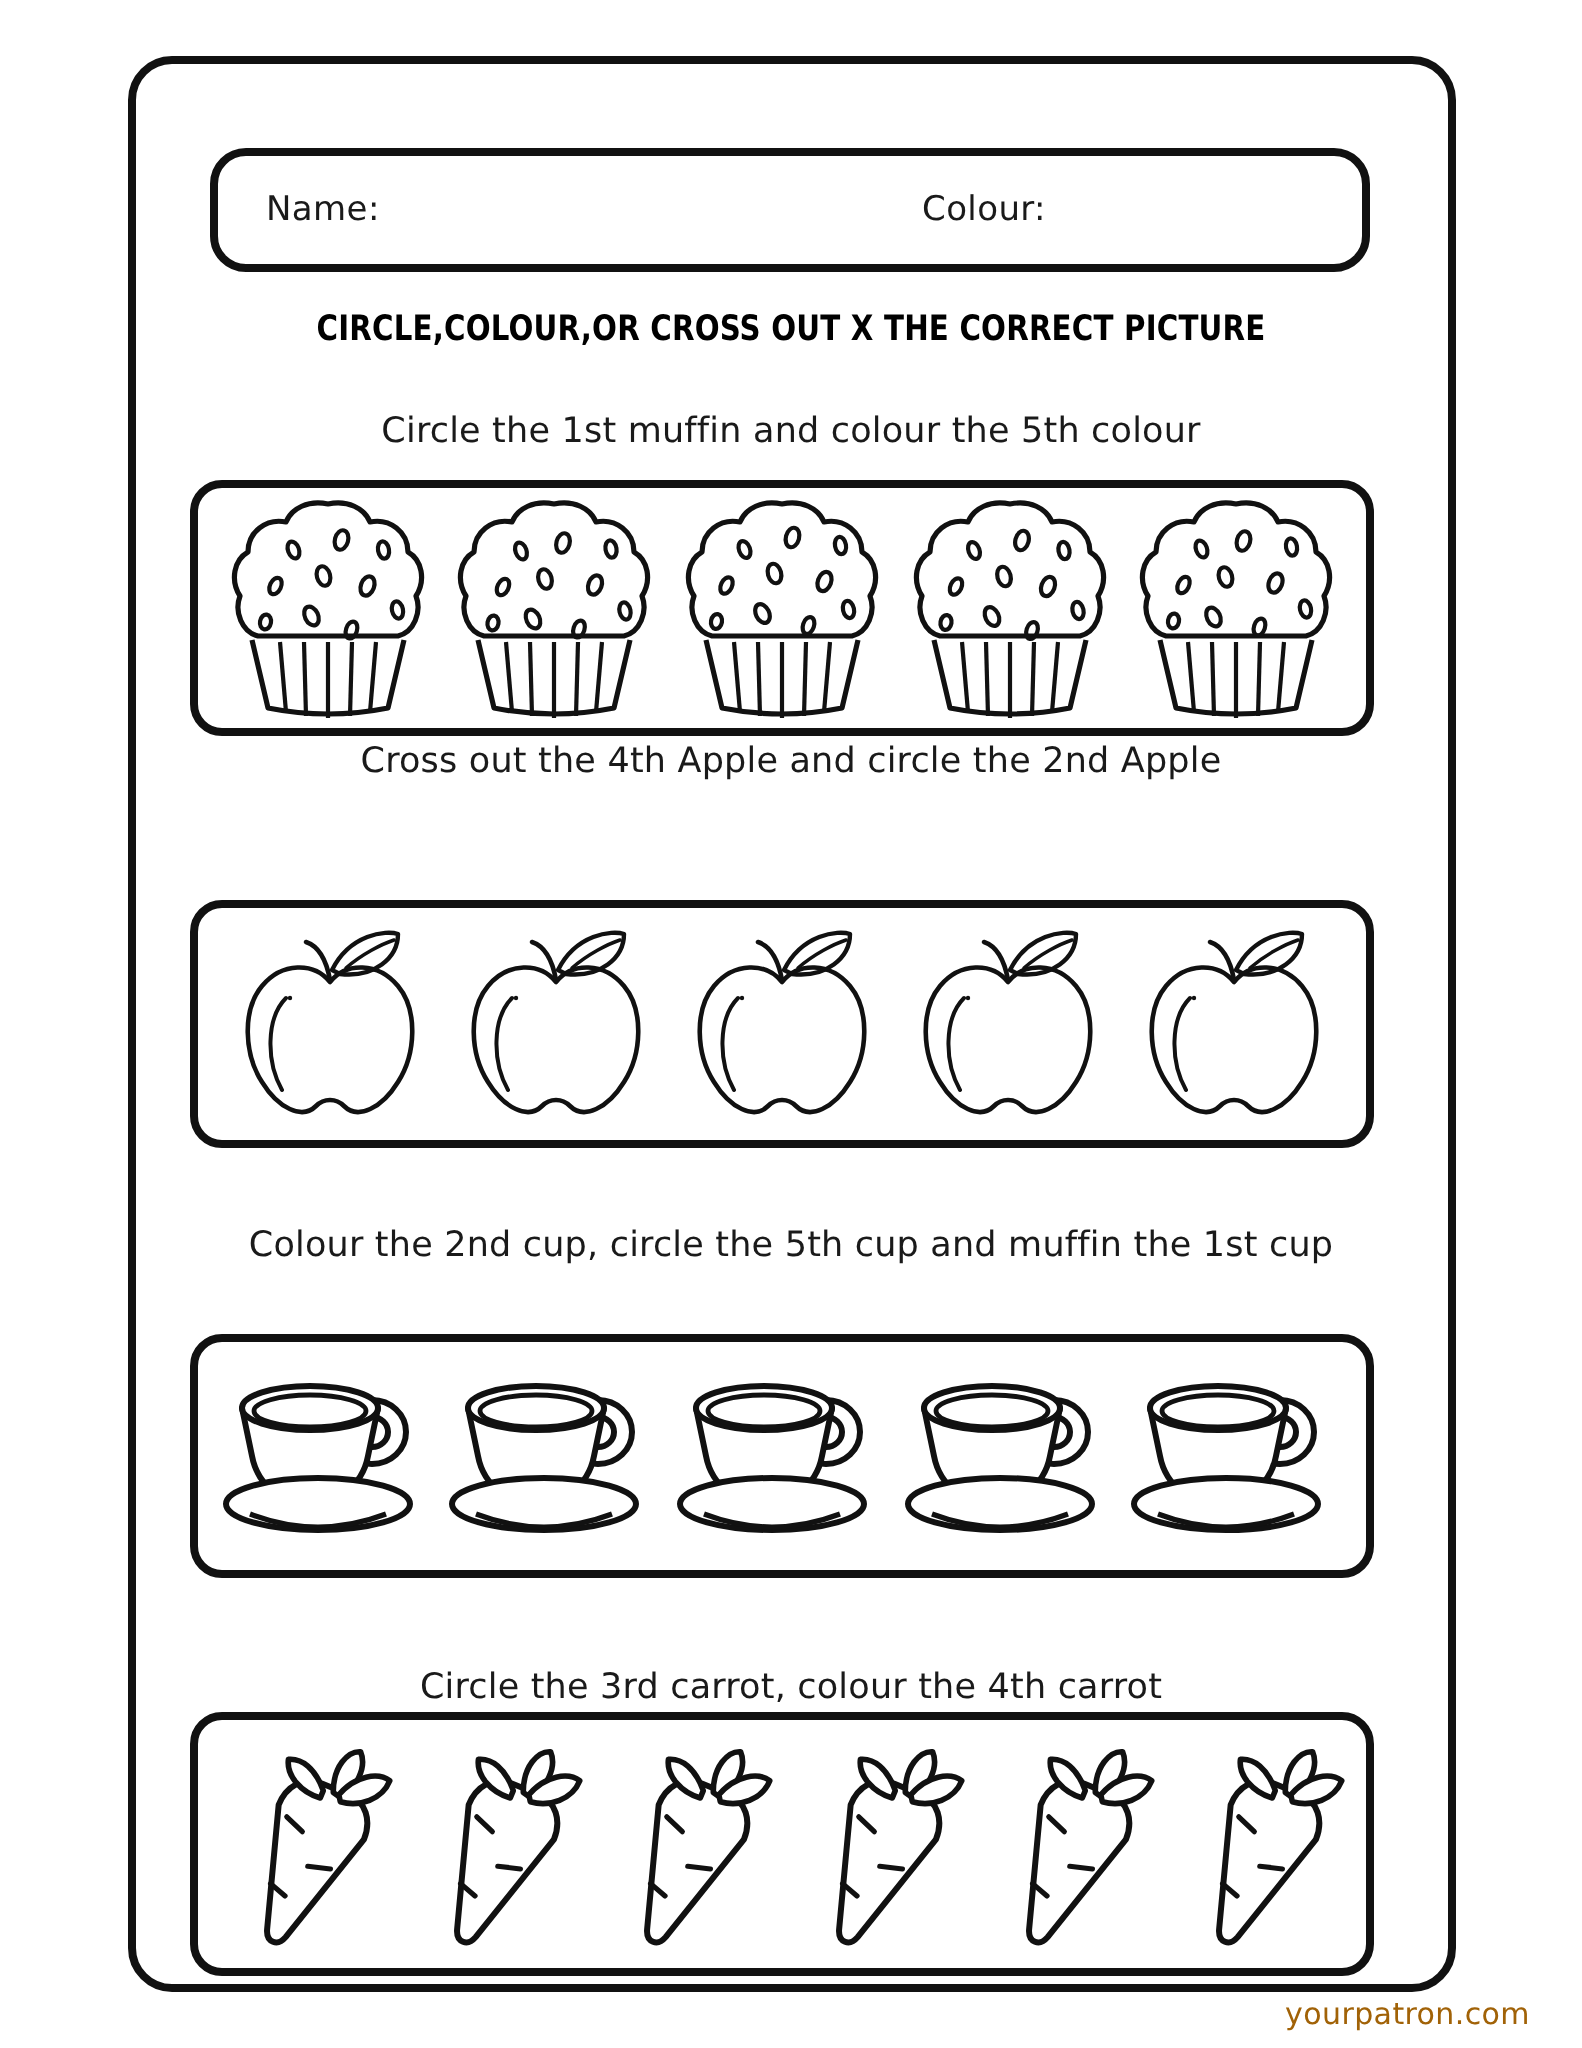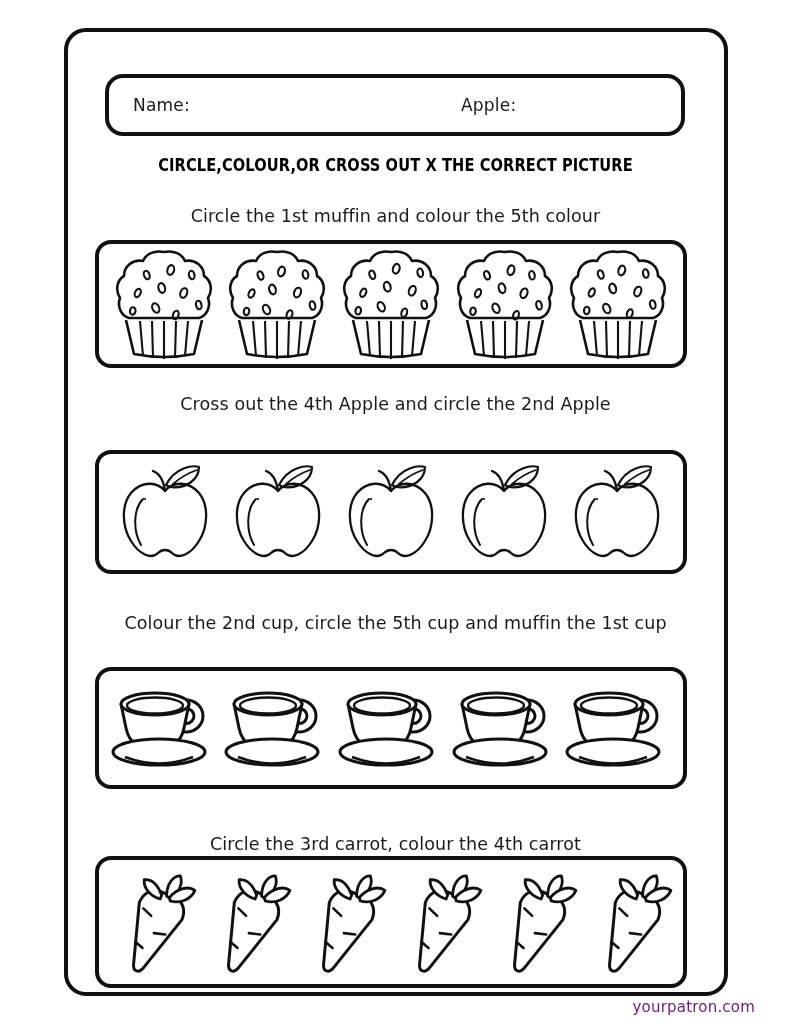--- a/index.html
+++ b/index.html
@@ -99,37 +99,37 @@
     display: flex;
     align-items: center;
     justify-content: space-around;
   }
 
   .strip svg { display: block; overflow: visible; }
 
   
   .watermark {
     position: absolute;
-    right: 36px;
+    right: 26px;
     top: 998px;
     font-size: 15px;
-    color: #701a75;
+    color: #a16207;
     letter-spacing: 0.2px;
   }
 </style>
 </head>
 <body>
 
 <div class="page">
 
   <div class="outer-frame"></div>
 
   <div class="namebox">
     <span class="field name">Name:</span>
-    <span class="field class">Apple:</span>
+    <span class="field class">Colour:</span>
   </div>
 
   <div class="main-title">CIRCLE,COLOUR,OR CROSS OUT X THE CORRECT PICTURE</div>
 
   <div class="instruction" style="top:206px;">Circle the 1st muffin and colour the 5th colour</div>
   <div class="strip" id="strip-muffins" style="top:240px; height:128px; padding:0 8px;">
       <div style="display: flex; align-items: center; justify-content: center;">
 <svg width="104" height="116" viewBox="0 0 104 116">
   <path d="M52 6
            C62 4 70 8 73 15
@@ -274,21 +274,21 @@
   <path d="M14 74 L22 108 Q52 114 82 108 L90 74" fill="none" stroke="#111111" stroke-width="2.6" stroke-linejoin="round"></path>
   <path d="M28 75 L31 110" fill="none" stroke="#111111" stroke-width="2.1"></path>
   <path d="M40 75 L41 112" fill="none" stroke="#111111" stroke-width="2.1"></path>
   <path d="M52 75 L52 113" fill="none" stroke="#111111" stroke-width="2.1"></path>
   <path d="M64 75 L63 112" fill="none" stroke="#111111" stroke-width="2.1"></path>
   <path d="M76 75 L73 110" fill="none" stroke="#111111" stroke-width="2.1"></path>
 </svg>
       </div>
     </div>
 
-  <div class="instruction" style="top:394px;text-align:center;">Cross out the 4th Apple and circle the 2nd Apple</div>
+  <div class="instruction" style="top:371px;text-align:center;">Cross out the 4th Apple and circle the 2nd Apple</div>
   <div class="strip" id="strip-apples" style="top:450px; height:124px; padding:0 10px;">
       <div style="display: flex; align-items: center; justify-content: center;">
 <svg width="104" height="110" viewBox="0 0 104 110">
   <path d="M52 34
            C44 24 28 24 18 36
            C8 48 9 70 18 84
            C26 97 38 103 45 96
            C49 92 55 92 59 96
            C66 103 78 97 86 84
            C95 70 96 48 86 36

